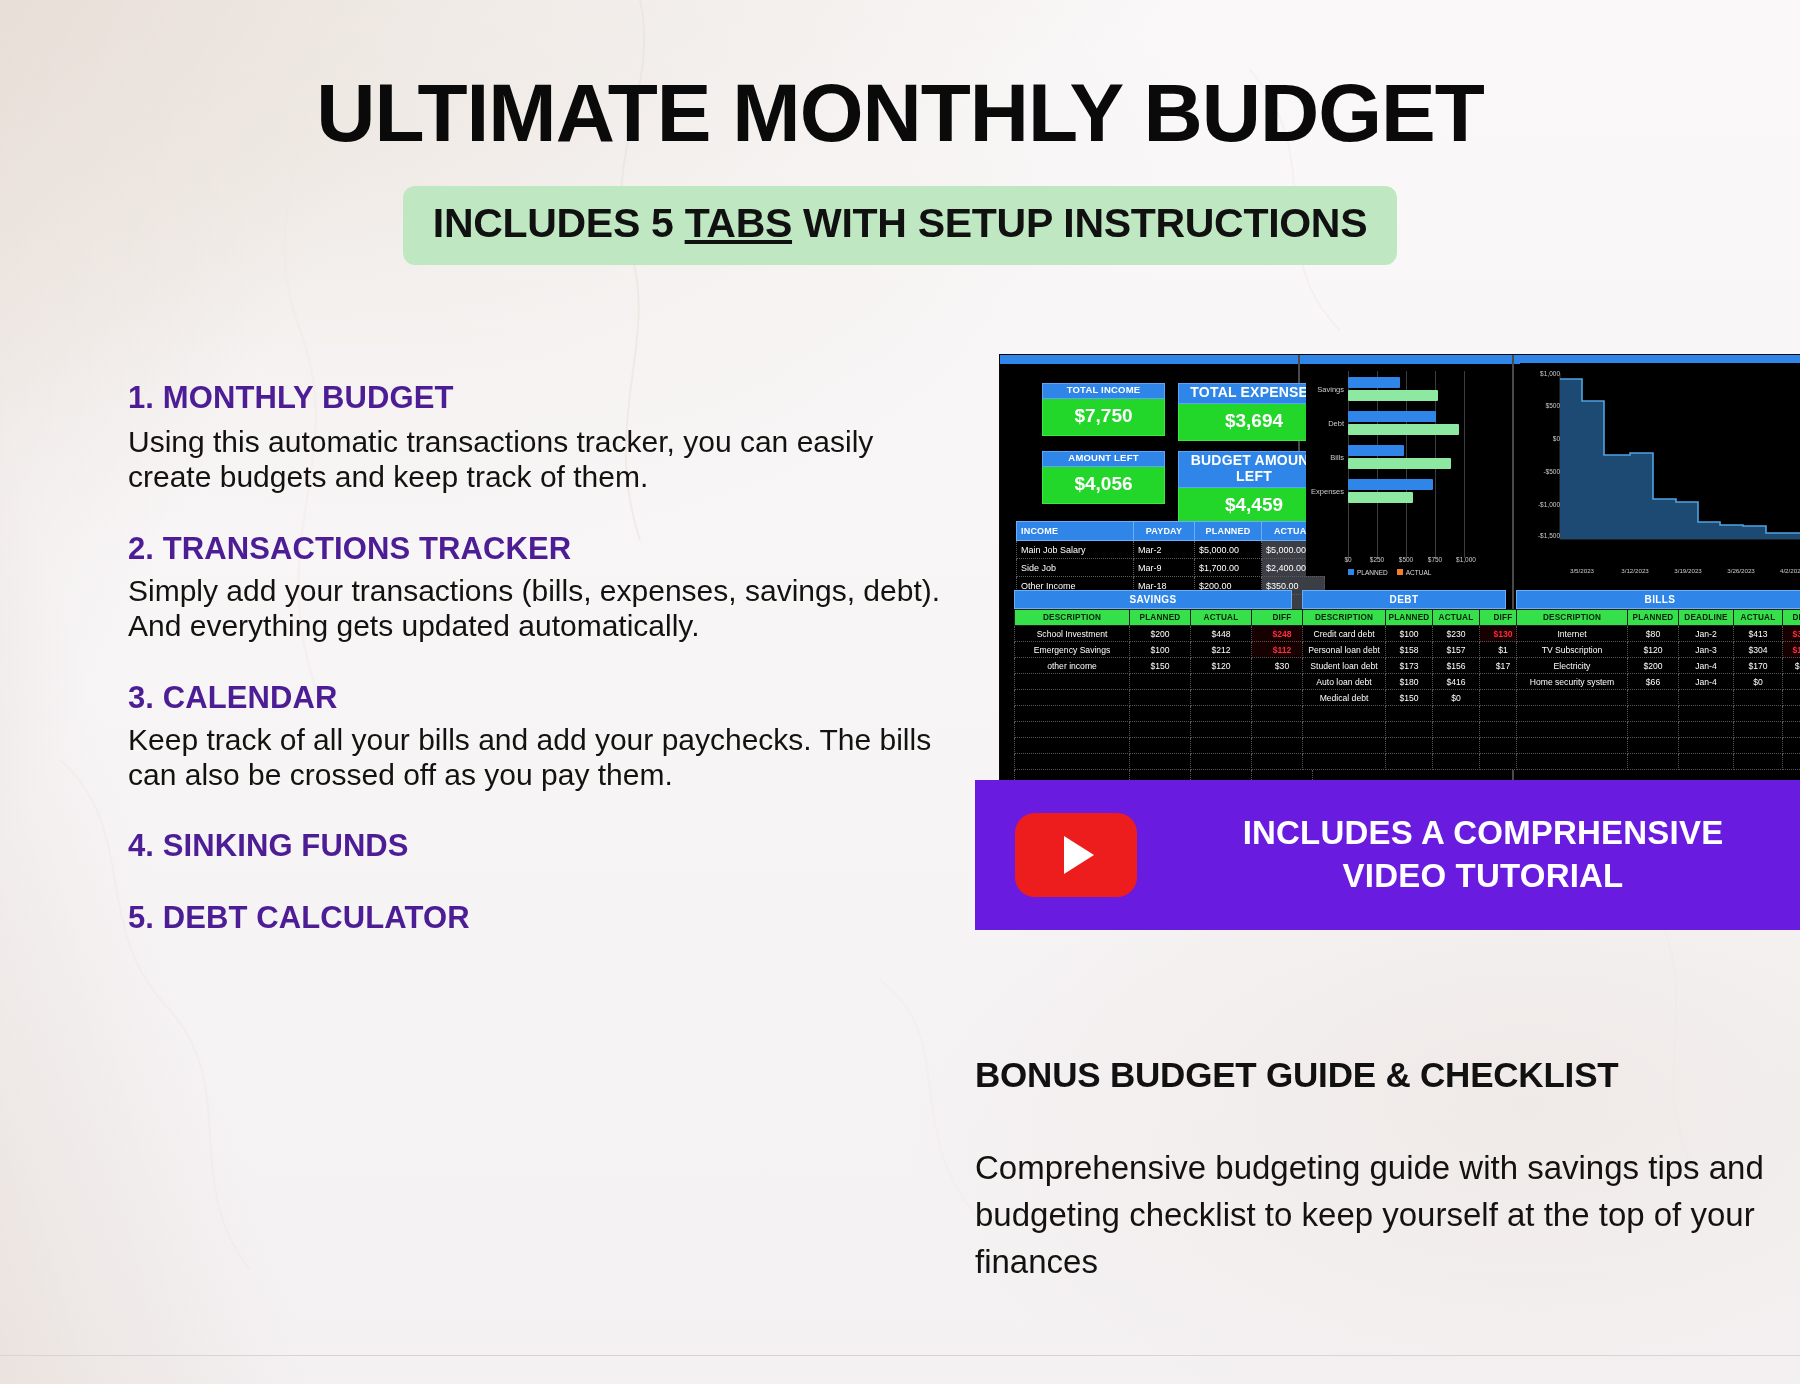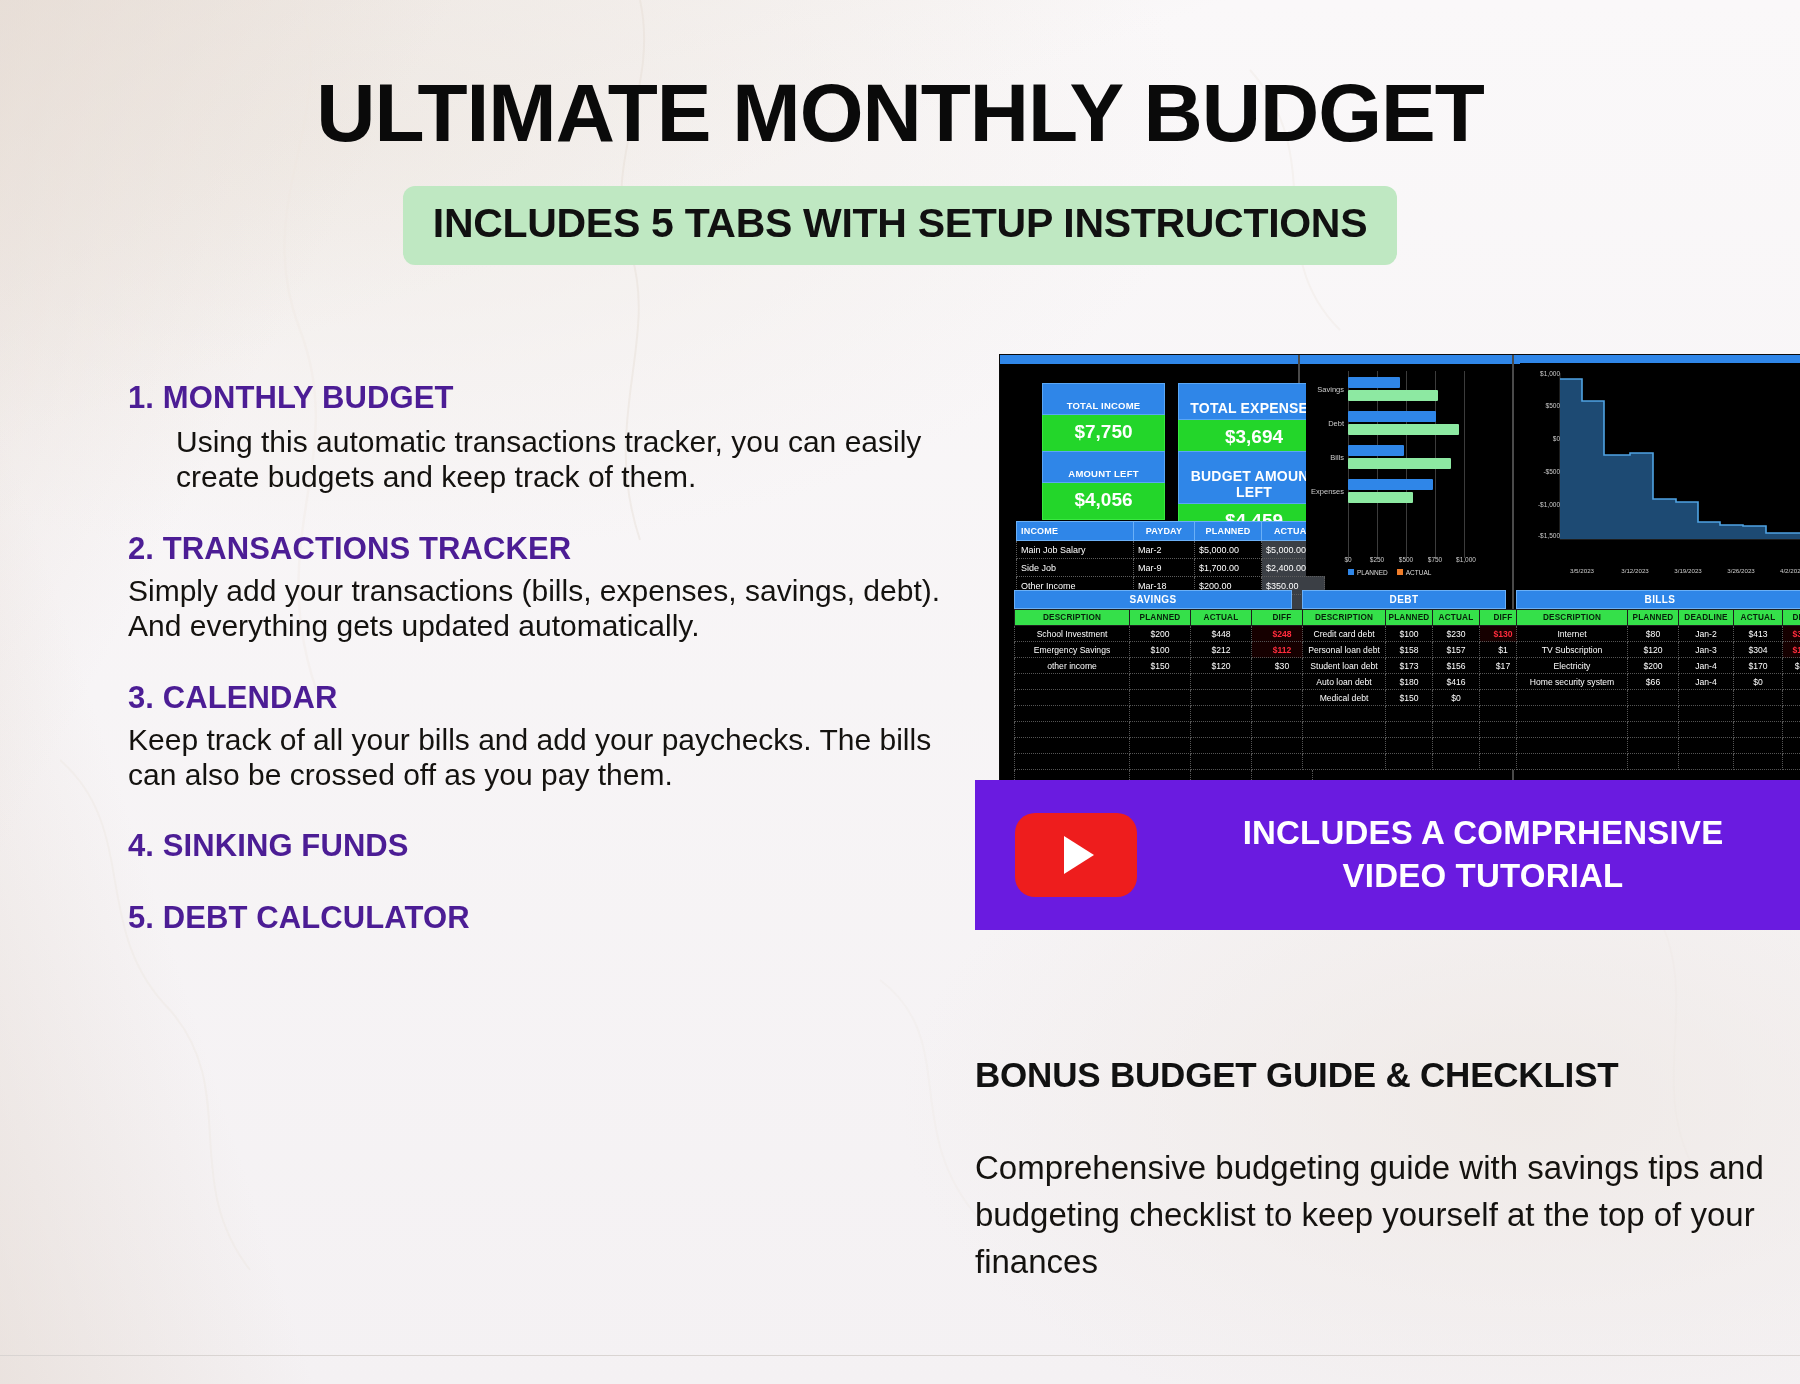--- a/index.html
+++ b/index.html
@@ -42,61 +42,61 @@
   .subtitle{
     display:inline-block;
     background:#bfe8c2;
     border-radius:12px;
     padding:14px 30px 18px 30px;
     font-size:41px;
     font-weight:600;
     color:#111;
     letter-spacing:-.3px;
   }
-  .subtitle b{font-weight:800;}
+  .subtitle b{font-weight:800;text-decoration:underline;}
 
   
   .left{
     position:absolute;left:128px;top:380px;width:815px;
   }
   .sec{margin-bottom:36px;}
   .sec h3{
     margin:0 0 6px 0;
     font-size:31px;
     font-weight:800;
     color:#4c1d95;
     letter-spacing:.1px;
   }
   .sec p{
     margin:0;
     font-size:30px;
     line-height:1.18;
     color:#14120f;
     font-weight:400;
   }
-  .sec.gap p{margin-top:8px;margin-left:48px;}
+  .sec.gap p{margin-top:8px;}
 
   
   .shot{
     position:absolute;
     left:1000px;top:355px;
     width:810px;height:430px;
     background:#000;
     overflow:hidden;
     box-shadow:0 0 0 1px #0b0b0b;
   }
   .shot .topbar{position:absolute;left:0;top:0;width:100%;height:9px;background:#2f86e8;}
   .panel-divider{position:absolute;top:0;bottom:0;width:2px;background:#4a4a4a;}
 
   
   .kpi{position:absolute;width:123px;}
   .kpi .hd{
     background:#2f86e8;color:#fff;
     font-size:9.5px;font-weight:700;text-align:center;
-    padding:16px 0 3px;letter-spacing:.2px;
+    padding:0 0 3px;letter-spacing:.2px;
     border:1px solid #5aa7f5;
   }
   .kpi .vl{
     background:#23d62a;color:#fff;
     font-size:19px;font-weight:800;text-align:center;
     padding:6px 0 8px;
     border:1px solid #38ea3f;border-top:none;
   }
   .kpi.wide{width:152px;}
   .kpi.wide .hd{font-size:14px;}

